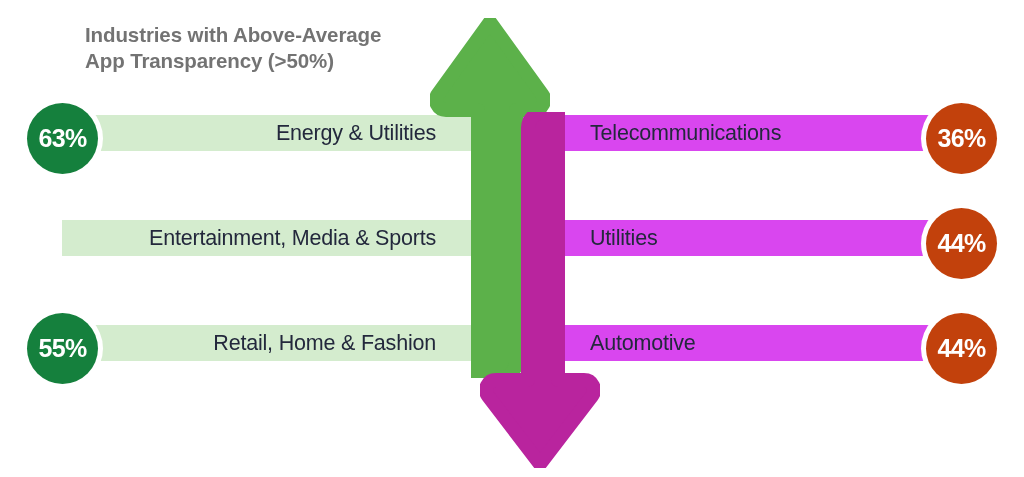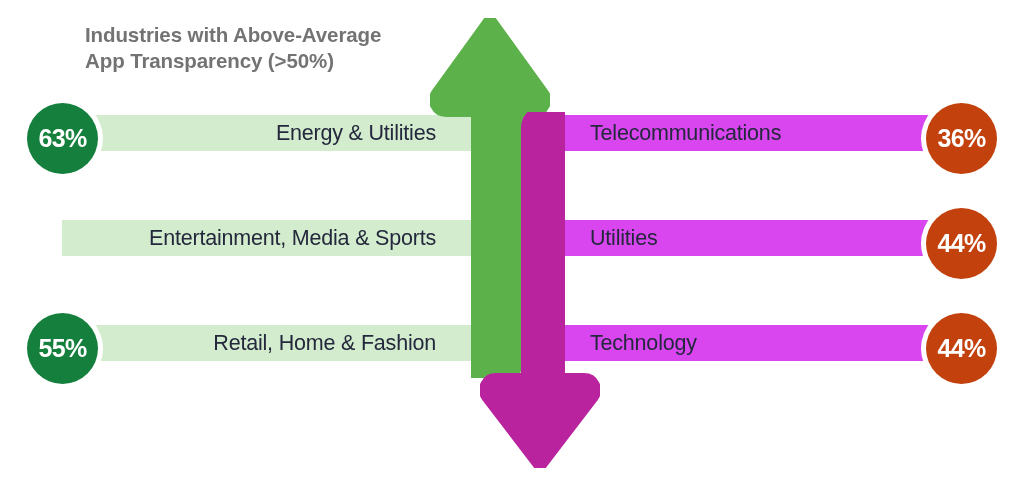--- a/index.html
+++ b/index.html
@@ -170,21 +170,21 @@
 
   <div class="row row-right row-r2">
     <div class="bar bar-right">
       <span class="bar-label">Utilities</span>
     </div>
     <div class="pct pct-right">44%</div>
   </div>
 
   <div class="row row-right row-r3">
     <div class="bar bar-right">
-      <span class="bar-label">Technology</span>
+      <span class="bar-label">Automotive</span>
     </div>
     <div class="pct pct-right">44%</div>
   </div>
 
   <svg class="arrow arrow-up" viewBox="0 0 120 360">
     <path d="M 60 4
              L 112 76
              A 10 10 0 0 1 104 92
              L 86 92
              L 86 344

